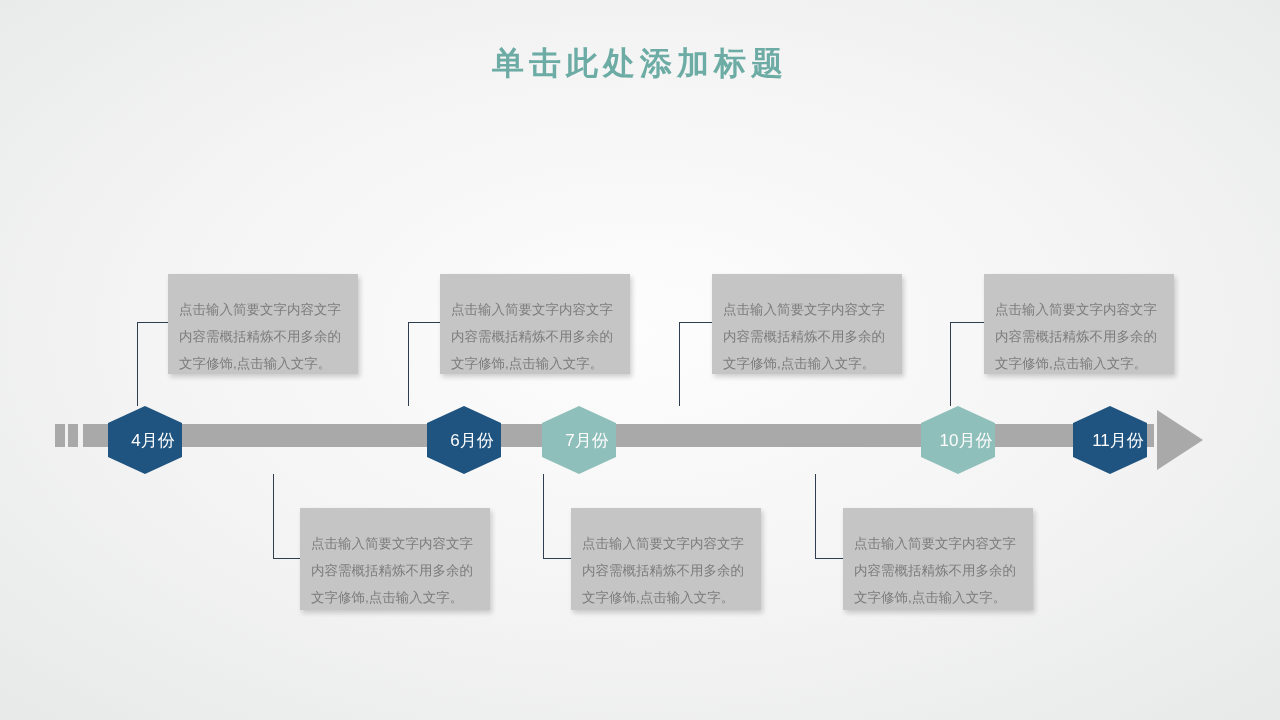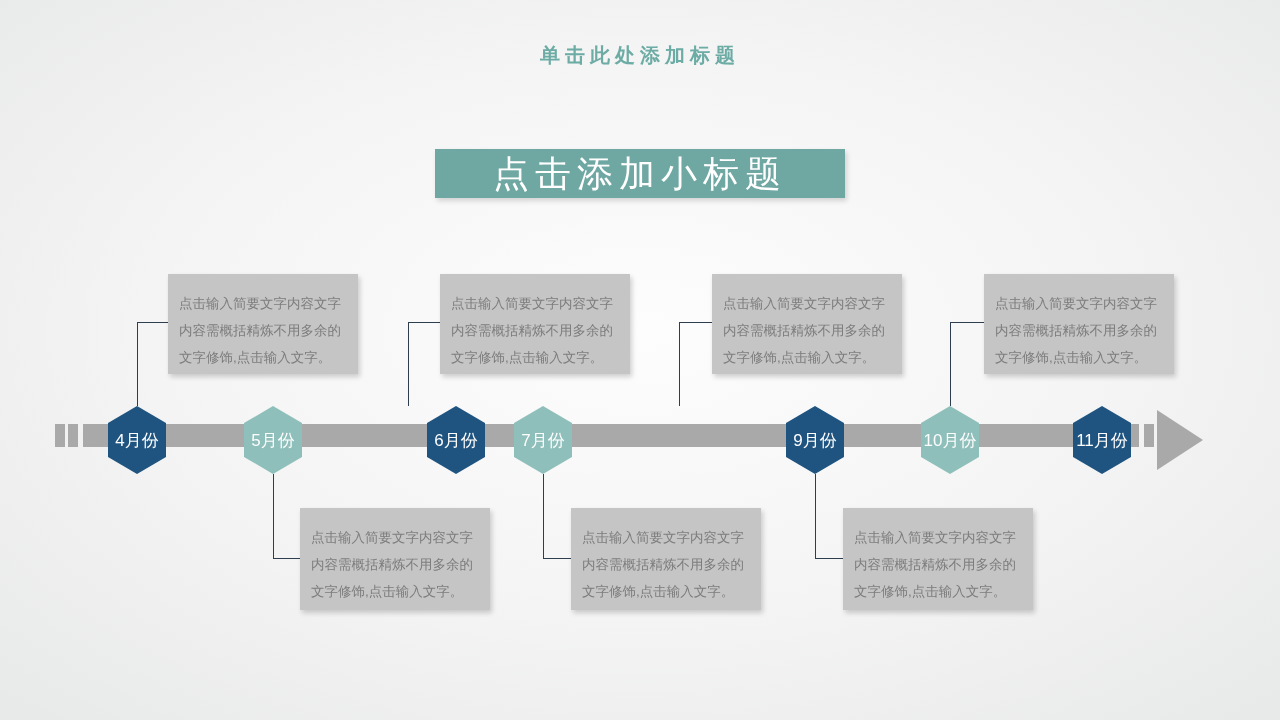--- a/index.html
+++ b/index.html
@@ -6,64 +6,63 @@
   body{
     width:1280px;height:720px;overflow:hidden;
     font-family:"Liberation Sans","DejaVu Sans",sans-serif;
   }
   .slide{
     position:relative;width:1280px;height:720px;
     background:radial-gradient(ellipse 900px 520px at 50% 46%, #fdfdfd 0%, #f4f4f4 55%, #e8e9e9 100%);
   }
   .slide-title{
     position:absolute;left:0;top:42px;width:1280px;
-    text-align:center;font-size:20px;font-weight:bold;
+    text-align:center;font-size:32px;font-weight:bold;
     letter-spacing:5px;color:#6caca5;
   }
   .subtitle-box{
     position:absolute;left:435px;top:149px;width:410px;height:49px;
     background:#6fa7a2;color:#ffffff;
     font-size:36px;line-height:49px;letter-spacing:6px;
     text-align:center;box-shadow:2px 3px 5px rgba(0,0,0,0.15);
   }
   
   .tl-dash,.tl-bar{position:absolute;top:424px;height:23px;background:#a9a9a9;}
   .tl-arrowhead{
     position:absolute;left:1157px;top:410px;width:0;height:0;
     border-top:30px solid transparent;border-bottom:30px solid transparent;
     border-left:46px solid #a9a9a9;
   }
   .hex{
     position:absolute;top:406px;width:58px;height:68px;
     clip-path:polygon(50% 0%,100% 25%,100% 75%,50% 100%,0% 75%,0% 25%);
     display:flex;align-items:center;justify-content:center;
-    color:#fdfdfd;font-size:17px;
+    color:#fdfdfd;font-size:17px;padding-left:16px;
   }
   .hex-dark{background:#1f5480;}
   .hex-teal{background:#8fbfba;}
   .conn{position:absolute;background:#2f3e4e;}
   .conn-v{width:1px;height:84px;}
   .conn-h{height:1px;}
   .note{
     position:absolute;width:190px;box-sizing:border-box;
     background:#c5c5c5;color:#7c7c7c;
     font-size:13.5px;line-height:27px;
-    padding:16px 11px;text-align:left;
+    padding:22px 11px;text-align:left;
     box-shadow:2px 3px 5px rgba(0,0,0,0.18);
   }
   .note-top{top:274px;height:100px;}
   .note-bottom{top:508px;height:102px;}
 </style>
 </head>
 <body>
 
 <div class="slide">
 
   <div class="slide-title">单击此处添加标题</div>
-  <div class="subtitle-box">点击添加小标题</div>
 
   <div class="tl-dash" style="left:55px;width:10px;"></div>
   <div class="tl-dash" style="left:68px;width:10px;"></div>
   <div class="tl-bar" style="left:83px;width:1032px;"></div>
   <div class="tl-dash" style="left:1119px;width:20px;"></div>
   <div class="tl-dash" style="left:1144px;width:10px;"></div>
   <div class="tl-arrowhead"></div>
 
   <div class="conn conn-v" style="left:137px;top:322px;"></div>
   <div class="conn conn-h" style="left:137px;top:322px;width:31px;"></div>
@@ -77,31 +76,25 @@
   <div class="conn conn-v" style="left:273px;top:474px;"></div>
   <div class="conn conn-h" style="left:273px;top:558px;width:27px;"></div>
   <div class="conn conn-v" style="left:543px;top:474px;"></div>
   <div class="conn conn-h" style="left:543px;top:558px;width:28px;"></div>
   <div class="conn conn-v" style="left:815px;top:474px;"></div>
   <div class="conn conn-h" style="left:815px;top:558px;width:28px;"></div>
 
   <div class="hex hex-dark" style="left:108px;">
       <span>4月份</span>
     </div>
-  <div class="hex hex-teal" style="left:244px;">
-      <span>5月份</span>
-    </div>
   <div class="hex hex-dark" style="left:379px;margin-left:48px;">
       <span>6月份</span>
     </div>
-  <div class="hex hex-teal" style="left:514px;">
+  <div class="hex hex-teal" style="left:542px;">
       <span>7月份</span>
-    </div>
-  <div class="hex hex-dark" style="left:786px;">
-      <span>9月份</span>
     </div>
   <div class="hex hex-teal" style="left:921px;">
       <span>10月份</span>
     </div>
   <div class="hex hex-dark" style="left:1057px;margin-left:16px;">
       <span>11月份</span>
     </div>
 
   <div class="note note-top" style="left:168px;">点击输入简要文字内容文字内容需概括精炼不用多余的文字修饰,点击输入文字。</div>
   <div class="note note-top" style="left:440px;">点击输入简要文字内容文字内容需概括精炼不用多余的文字修饰,点击输入文字。</div>

